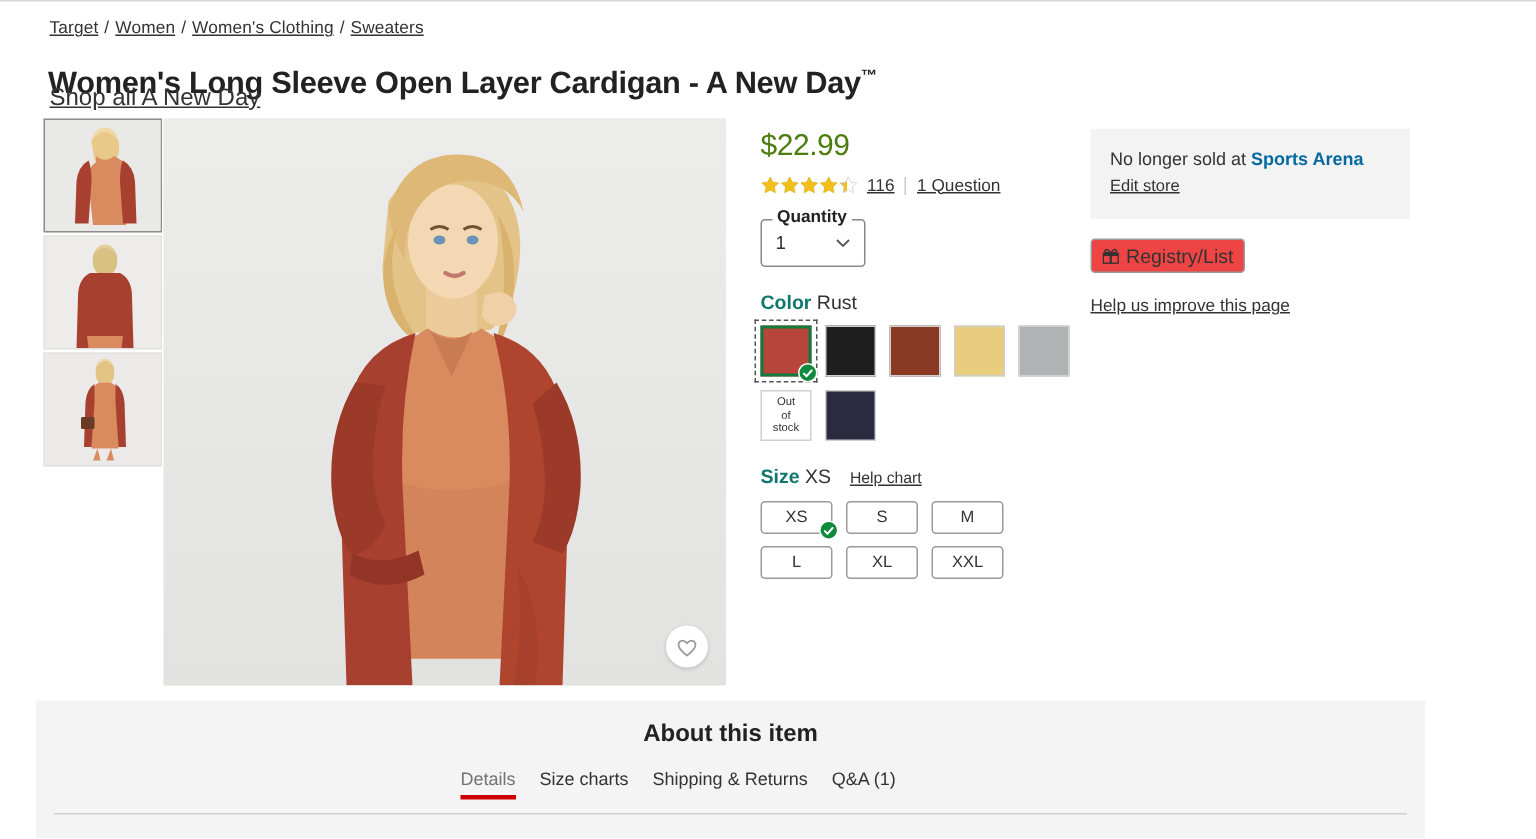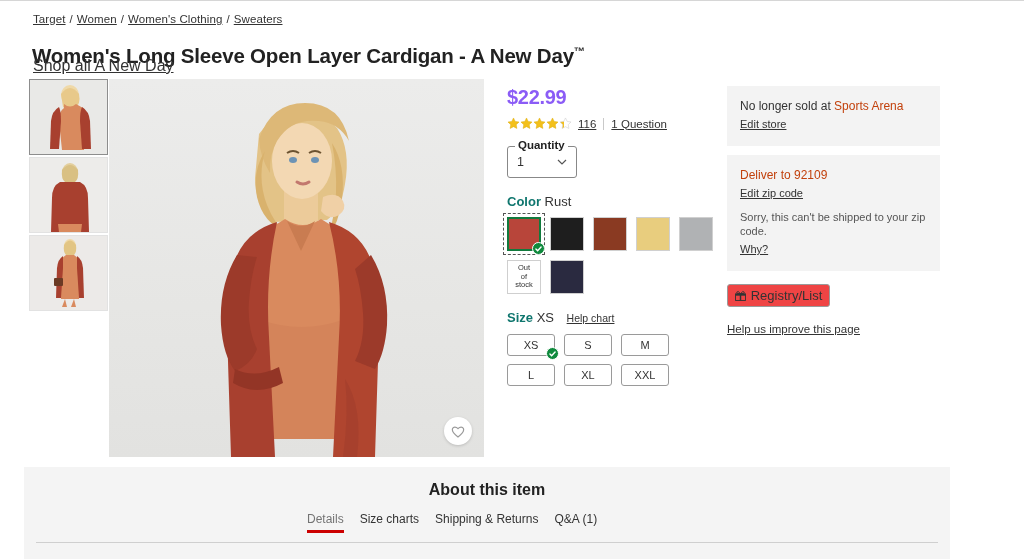--- a/index.html
+++ b/index.html
@@ -33,21 +33,21 @@
   
   .hero { position:absolute; left:109px; top:79px; width:375px; height:378px; background:#e8e8e6; overflow:hidden; }
   .heart-btn {
     position:absolute; right:12px; bottom:12px; width:28px; height:28px; border-radius:50%;
     background:#fff; display:flex; align-items:center; justify-content:center;
     box-shadow:0 1px 3px rgba(0,0,0,.17);
   }
 
   
   .buybox { position:absolute; left:507px; top:86px; width:210px; }
-  .price { font-size:20px; font-weight:bold; color:#8b5cf6; letter-spacing:-.3px; }
+  .price { font-size:20px; font-weight:normal; color:#4d7c0f; letter-spacing:-.3px; }
   .ratingrow { margin-top:8px; display:flex; align-items:center; font-size:11.5px; }
   .stars { display:flex; margin-right:6px; }
   .star { width:13px; height:13px; display:block; }
   .rev-count { color:#333; text-decoration:underline; }
   .divider-v { width:1px; height:12px; background:#c9c9c9; margin:0 7px; }
   .qlink { color:#333; text-decoration:underline; }
 
   
   .qty-field { margin-top:16px; width:70px; height:32px; border:1px solid #888; border-radius:3px; position:relative; }
   .qty-legend { position:absolute; top:-8px; left:7px; background:#fff; padding:0 3px; font-size:11.5px; font-weight:bold; color:#222; }
@@ -78,21 +78,21 @@
   .size-btn {
     min-width:48px; height:22px; padding:0 8px; border:1px solid #9a9a9a; border-radius:3px;
     background:#fff; font-size:11px; color:#333; display:flex; align-items:center; justify-content:center;
   }
 
   
   .rail { position:absolute; left:727px; top:86px; width:213px; }
   .card { background:#f3f3f3; padding:13px 13px 14px 13px; }
   .card + .card { margin-top:9px; }
   .card-title { font-size:12px; color:#333; }
-  .card-title b { color:#c2410c; font-weight:normal; }
+  .card-title b { color:#0369a1; font-weight:bold; }
   .card-link { display:inline-block; margin-top:5px; font-size:11px; color:#333; text-decoration:underline; }
   .card-note { margin-top:9px; font-size:11px; color:#555; line-height:14px; }
   .registry-btn {
     margin-top:13px; width:103px; height:23px; border:1px solid #9a9a9a; border-radius:3px; background:#ef4444;
     display:flex; align-items:center; justify-content:center; gap:5px; font-size:13px; color:#333;
   }
   .help-link { display:inline-block; margin-top:16px; font-size:11.5px; color:#333; text-decoration:underline; }
 
   
   .about { position:absolute; left:24px; top:467px; width:926px; height:92px; background:#f4f4f4; }
@@ -304,26 +304,20 @@
         <div class="size-btn">XXL</div>
       </div>
     </div>
   </div>
 
   <div class="rail">
     <div class="card">
       <div class="card-title"><span>No longer sold at </span><b>Sports Arena</b></div>
       <a class="card-link" href="#">Edit store</a>
     </div>
-    <div class="card">
-      <div class="card-title"><b>Deliver to 92109</b></div>
-      <a class="card-link" href="#">Edit zip code</a>
-      <div class="card-note">Sorry, this can't be shipped to your zip code.</div>
-      <a class="card-link" href="#">Why?</a>
-    </div>
     <div class="registry-btn">
       <svg width="11" height="11" viewBox="0 0 12 12">
         <rect x="0.6" y="4.2" width="10.8" height="7.2" fill="none" stroke="#333" stroke-width="1"></rect>
         <rect x="0.6" y="4.2" width="10.8" height="2" fill="#333"></rect>
         <rect x="5.2" y="4.2" width="1.6" height="7.2" fill="#333"></rect>
         <path d="M6 4 q-3 -4 -4.2 -1.6 Q1 4 6 4 q5 0 4.2 -1.6 Q9 0 6 4Z" fill="none" stroke="#333" stroke-width="1"></path>
       </svg>
       <span>Registry/List</span>
     </div>
     <a class="help-link" href="#">Help us improve this page</a>

